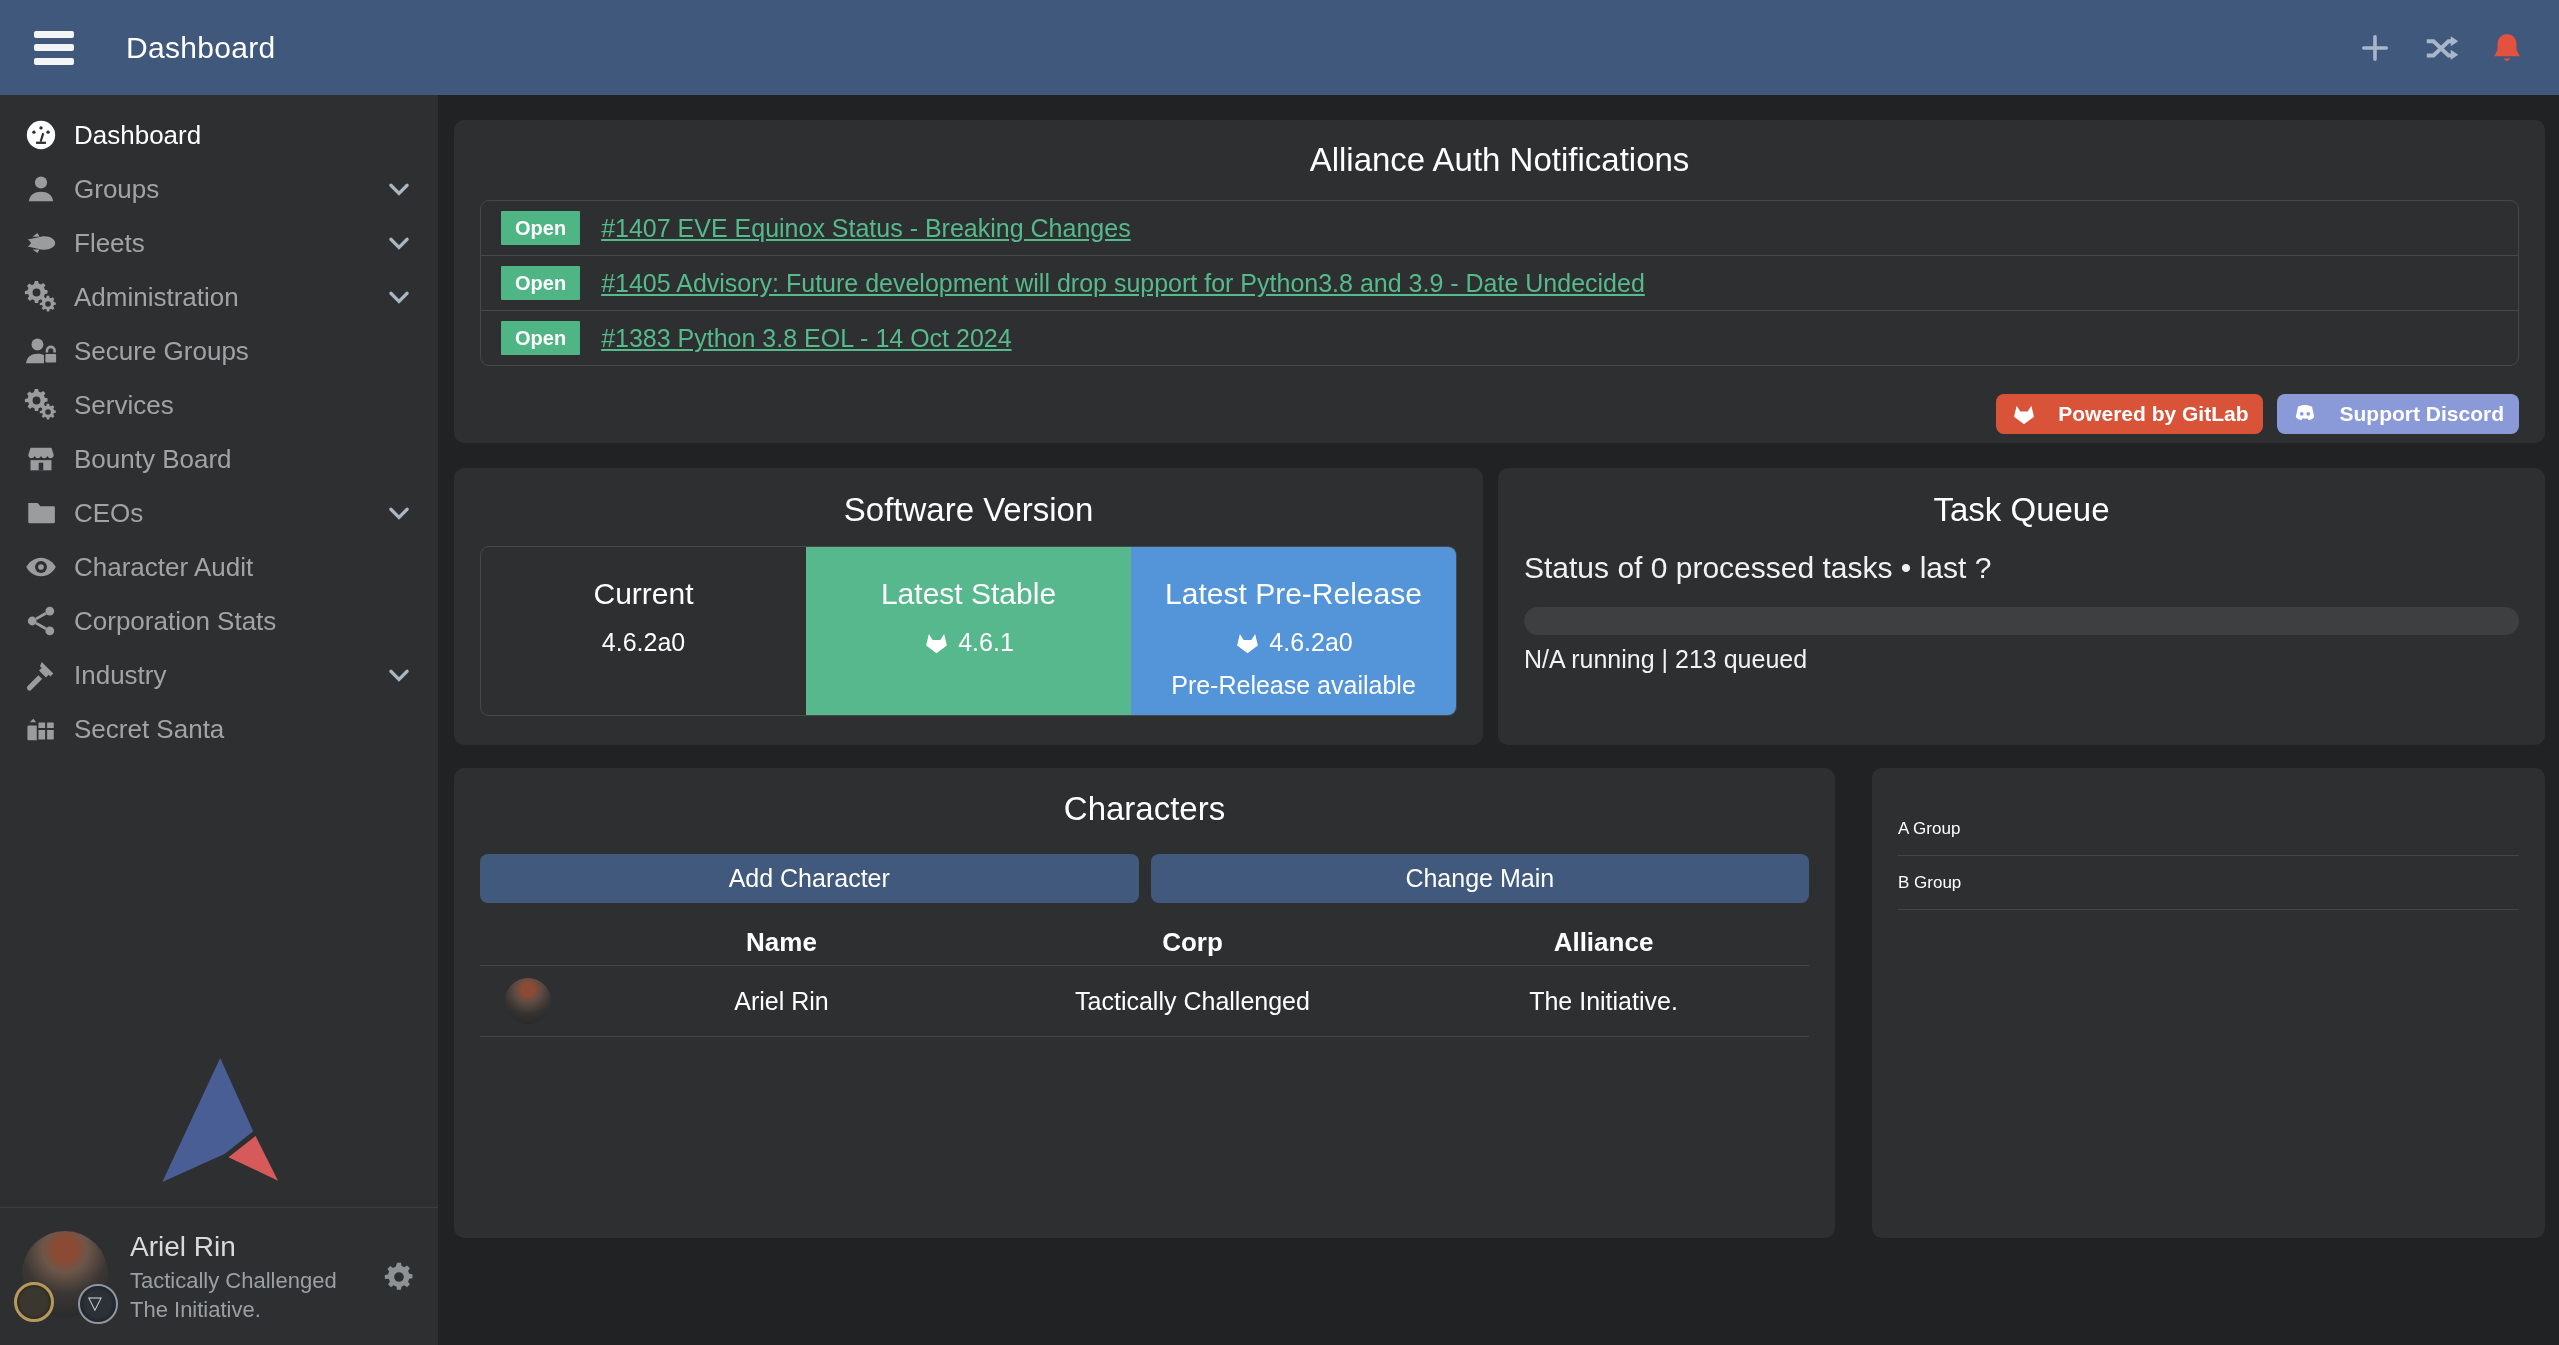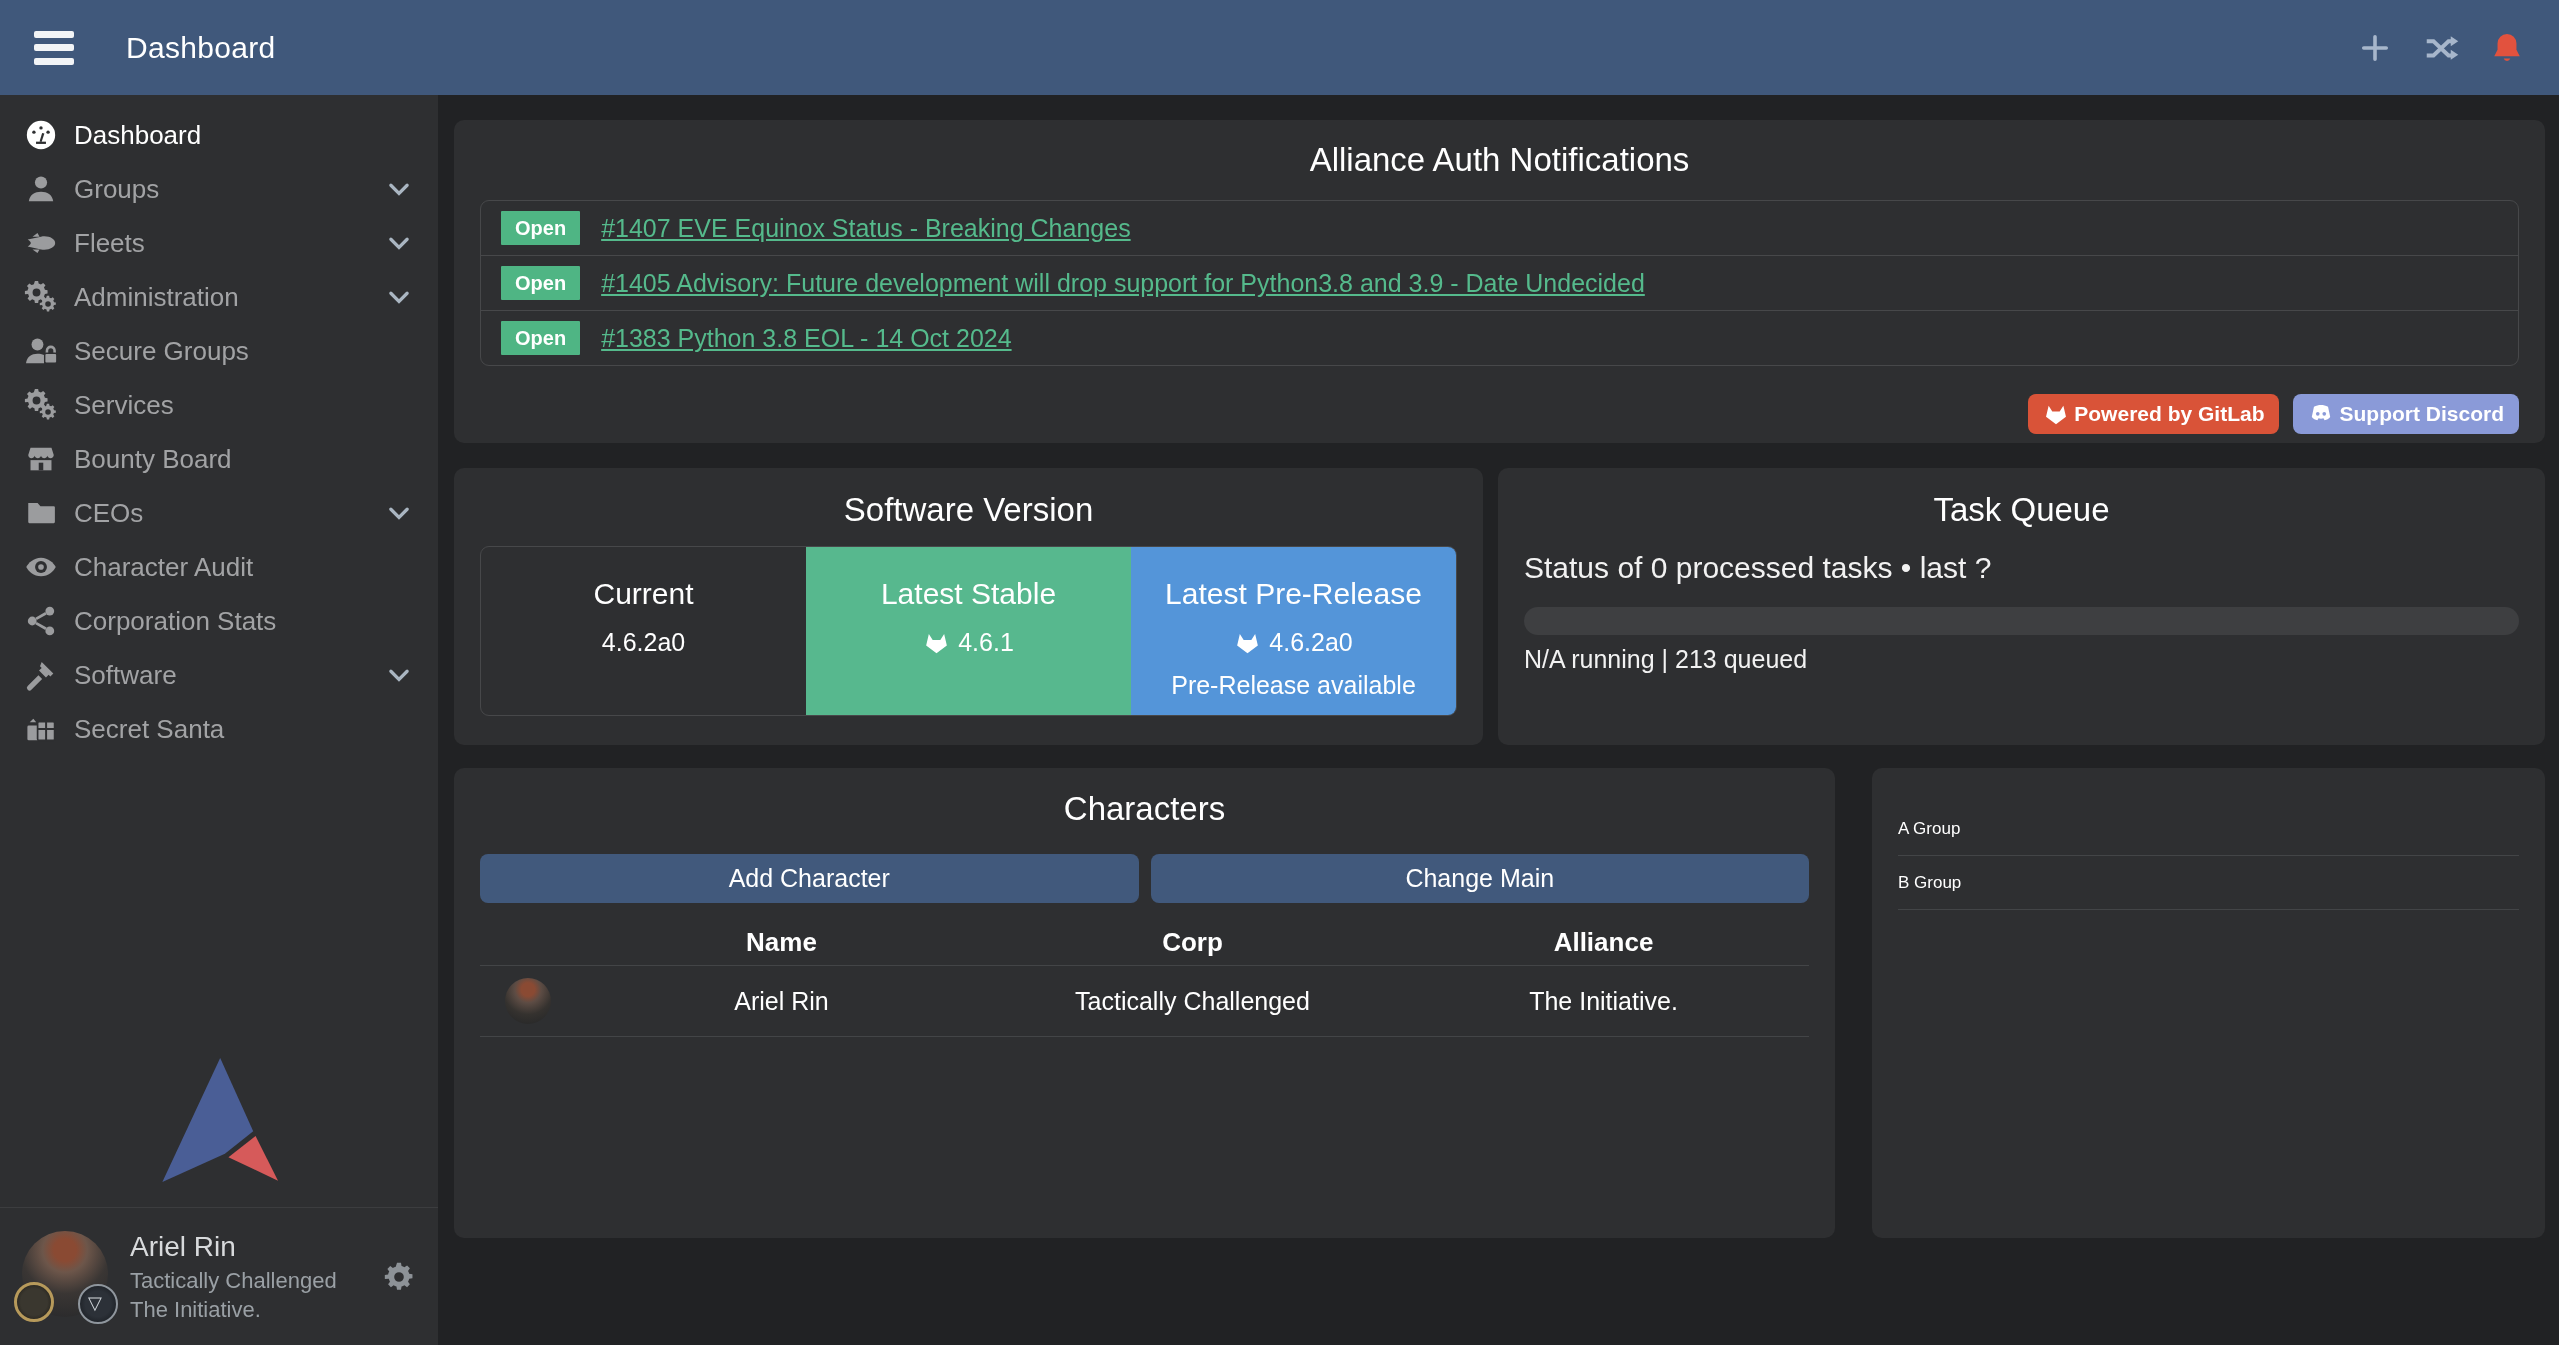--- a/index.html
+++ b/index.html
@@ -56,21 +56,21 @@
   .panel{background:#2e2f31;border-radius:10px;box-sizing:border-box;}
   .panel-title{text-align:center;font-size:33px;font-weight:500;color:#fff;}
   
   .p-notif{height:323px;padding:21px 26px 0;margin-bottom:25px;}
   .notif-list{margin-top:21px;border:1px solid #47484a;border-radius:9px;}
   .notif-item{height:54px;display:flex;align-items:center;padding:0 20px;border-bottom:1px solid #47484a;}
   .notif-item:last-child{border-bottom:none;}
   .badge-open{background:#4fb584;color:#fff;font-size:20px;font-weight:bold;padding:7px 14px;border-radius:1px;margin-right:21px;line-height:1;}
   .notif-link{color:#55ba8c;font-size:25px;text-decoration:underline;cursor:pointer;}
   .notif-footer{display:flex;justify-content:flex-end;gap:14px;margin-top:28px;}
-  .badge-lg{display:inline-flex;align-items:center;gap:5px;color:#fff;font-weight:bold;font-size:21px;height:40px;padding:0 15px;border-radius:8px;cursor:pointer;}
+  .badge-lg{display:inline-flex;align-items:center;gap:21px;color:#fff;font-weight:bold;font-size:21px;height:40px;padding:0 15px;border-radius:8px;cursor:pointer;}
   .badge-gitlab{background:#d95338;}
   .badge-discord{background:#8a9ad8;}
   .badge-lg svg{width:26px;height:26px;}
   
   .row2{display:flex;gap:15px;margin-bottom:23px;}
   .p-soft{flex:0 0 1029px;height:277px;padding:23px 26px 0;}
   .p-task{flex:1;height:277px;padding:23px 26px 0;}
   .version-box{margin-top:17px;height:168px;display:flex;border:1px solid #47484a;border-radius:9px;}
   .v-cell{flex:1;display:flex;flex-direction:column;align-items:center;padding-top:30px;box-sizing:border-box;}
   .v-cell .v-label{font-size:30px;color:#fff;}
@@ -282,21 +282,21 @@
     <div class="side-item">
       <svg class="s-ico">
           <use href="#i-share"></use>
         </svg>
       <span class="s-label">Corporation Stats</span>
     </div>
     <div class="side-item">
       <svg class="s-ico">
           <use href="#i-hammer"></use>
         </svg>
-      <span class="s-label">Software</span>
+      <span class="s-label">Industry</span>
       <svg class="s-chev">
           <use href="#i-chev"></use>
         </svg>
     </div>
     <div class="side-item">
       <svg class="s-ico">
           <use href="#i-gifts"></use>
         </svg>
       <span class="s-label">Secret Santa</span>
     </div>

